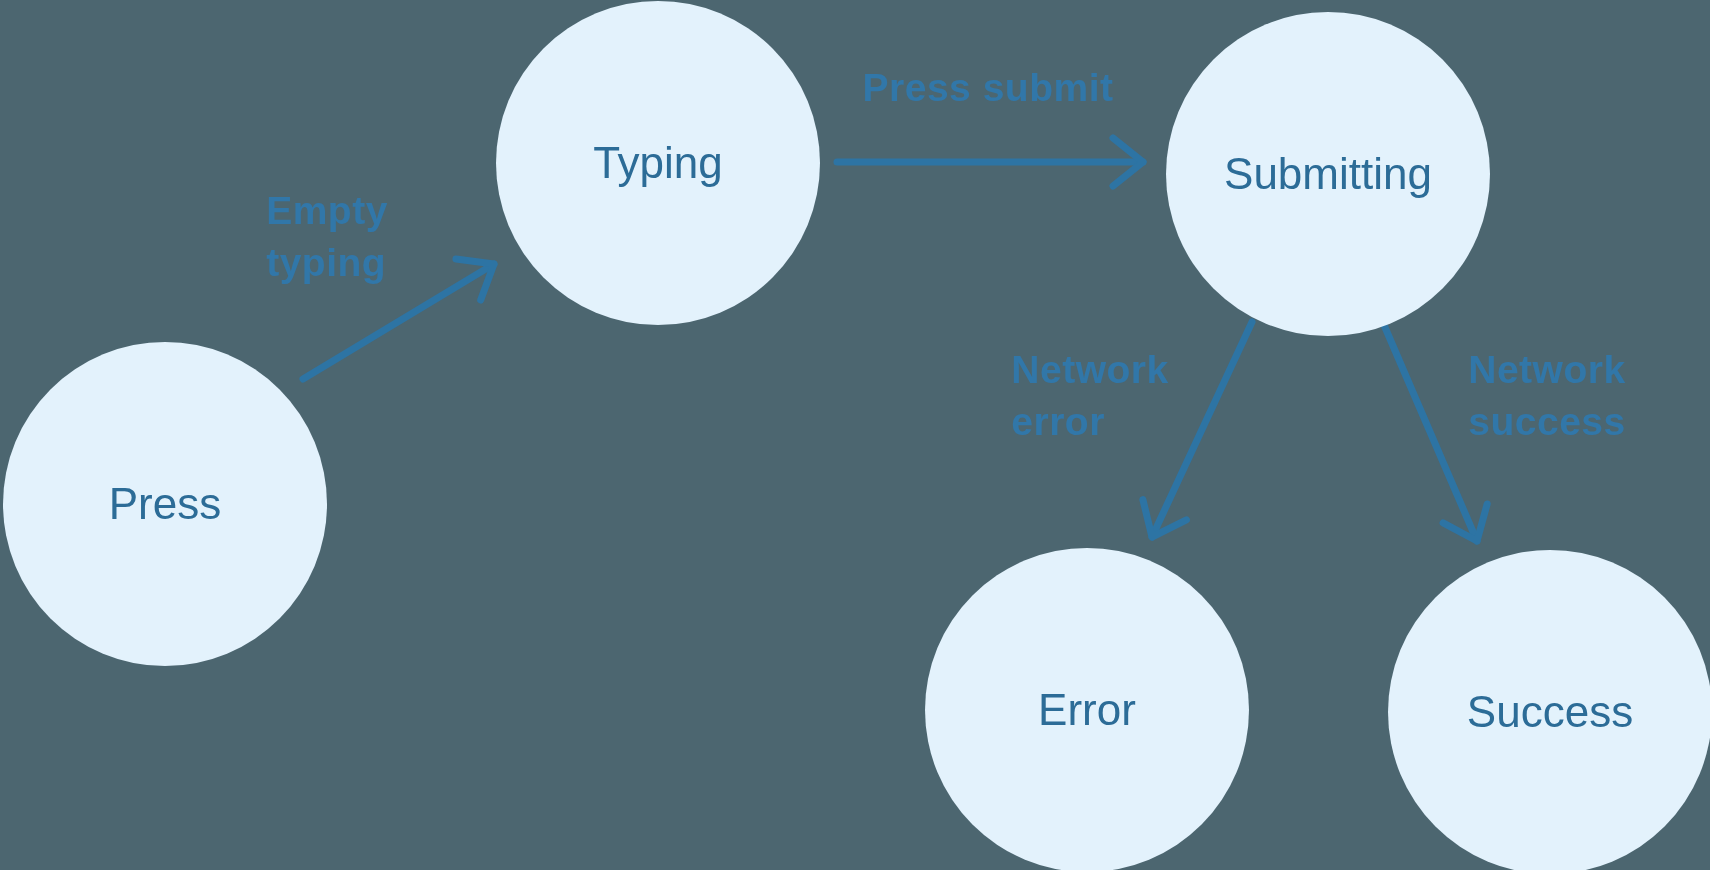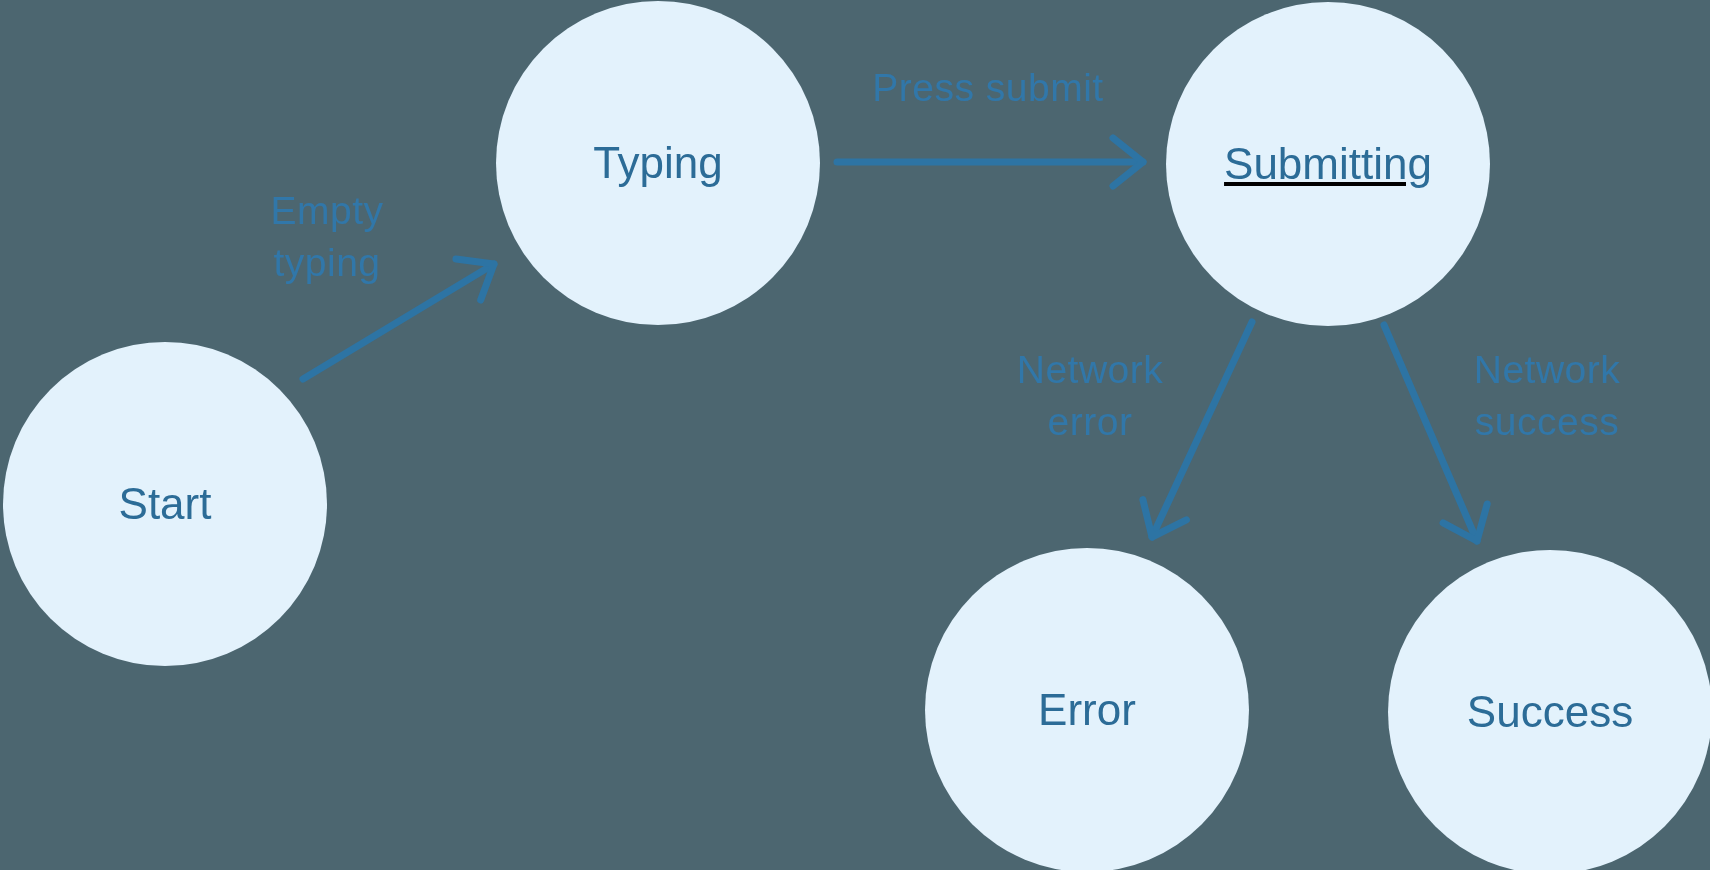--- a/index.html
+++ b/index.html
@@ -21,28 +21,28 @@
     position:absolute;width:324px;height:324px;border-radius:50%;
     background:var(--node-fill);
     display:flex;align-items:center;justify-content:center;
   }
   .node .node-label{
     font-size:44px;font-weight:500;color:var(--node-text);
     white-space:nowrap;
   }
   #node-empty{left:3px;top:342px;}
   #node-typing{left:496px;top:1px;}
-  #node-submitting{left:1166px;top:2px;text-decoration:underline;}
+  #node-submitting{left:1166px;top:12px;}
   #node-error{left:925px;top:548px;}
   #node-success{left:1388px;top:550px;}
 
   .edge-label{
     position:absolute;transform:translate(-50%,-50%);
-    text-align:center;color:var(--edge-label);
-    font-size:39px;font-weight:400;line-height:52px;
+    text-align:left;color:var(--edge-label);
+    font-size:39px;font-weight:700;line-height:52px;
     letter-spacing:0.5px;white-space:nowrap;
   }
   .edge-label span{display:block;}
   #label-start-typing{left:327px;top:237px;}
   #label-press-submit{left:988px;top:88px;}
   #label-network-error{left:1090px;top:396px;}
   #label-network-success{left:1547px;top:396px;}
 
   svg.edges{position:absolute;left:0;top:0;width:1710px;height:870px;}
   svg.edges line{
@@ -64,21 +64,21 @@
         <path d="M14,8 L44,32 L14,56"></path>
       </marker>
     </defs>
     <line x1="303" y1="379" x2="494" y2="264" marker-end="url(#chevron)"></line>
     <line x1="837" y1="162" x2="1143" y2="162" marker-end="url(#chevron)"></line>
     <line x1="1252" y1="322" x2="1152" y2="537" marker-end="url(#chevron)"></line>
     <line x1="1384" y1="325" x2="1477" y2="541" marker-end="url(#chevron)"></line>
   </svg>
 
   <div class="node" id="node-empty">
-    <span class="node-label">Start</span>
+    <span class="node-label">Press</span>
   </div>
 
   <div class="node" id="node-typing">
     <span class="node-label">Typing</span>
   </div>
 
   <div class="node" id="node-submitting">
     <span class="node-label">Submitting</span>
   </div>
 

